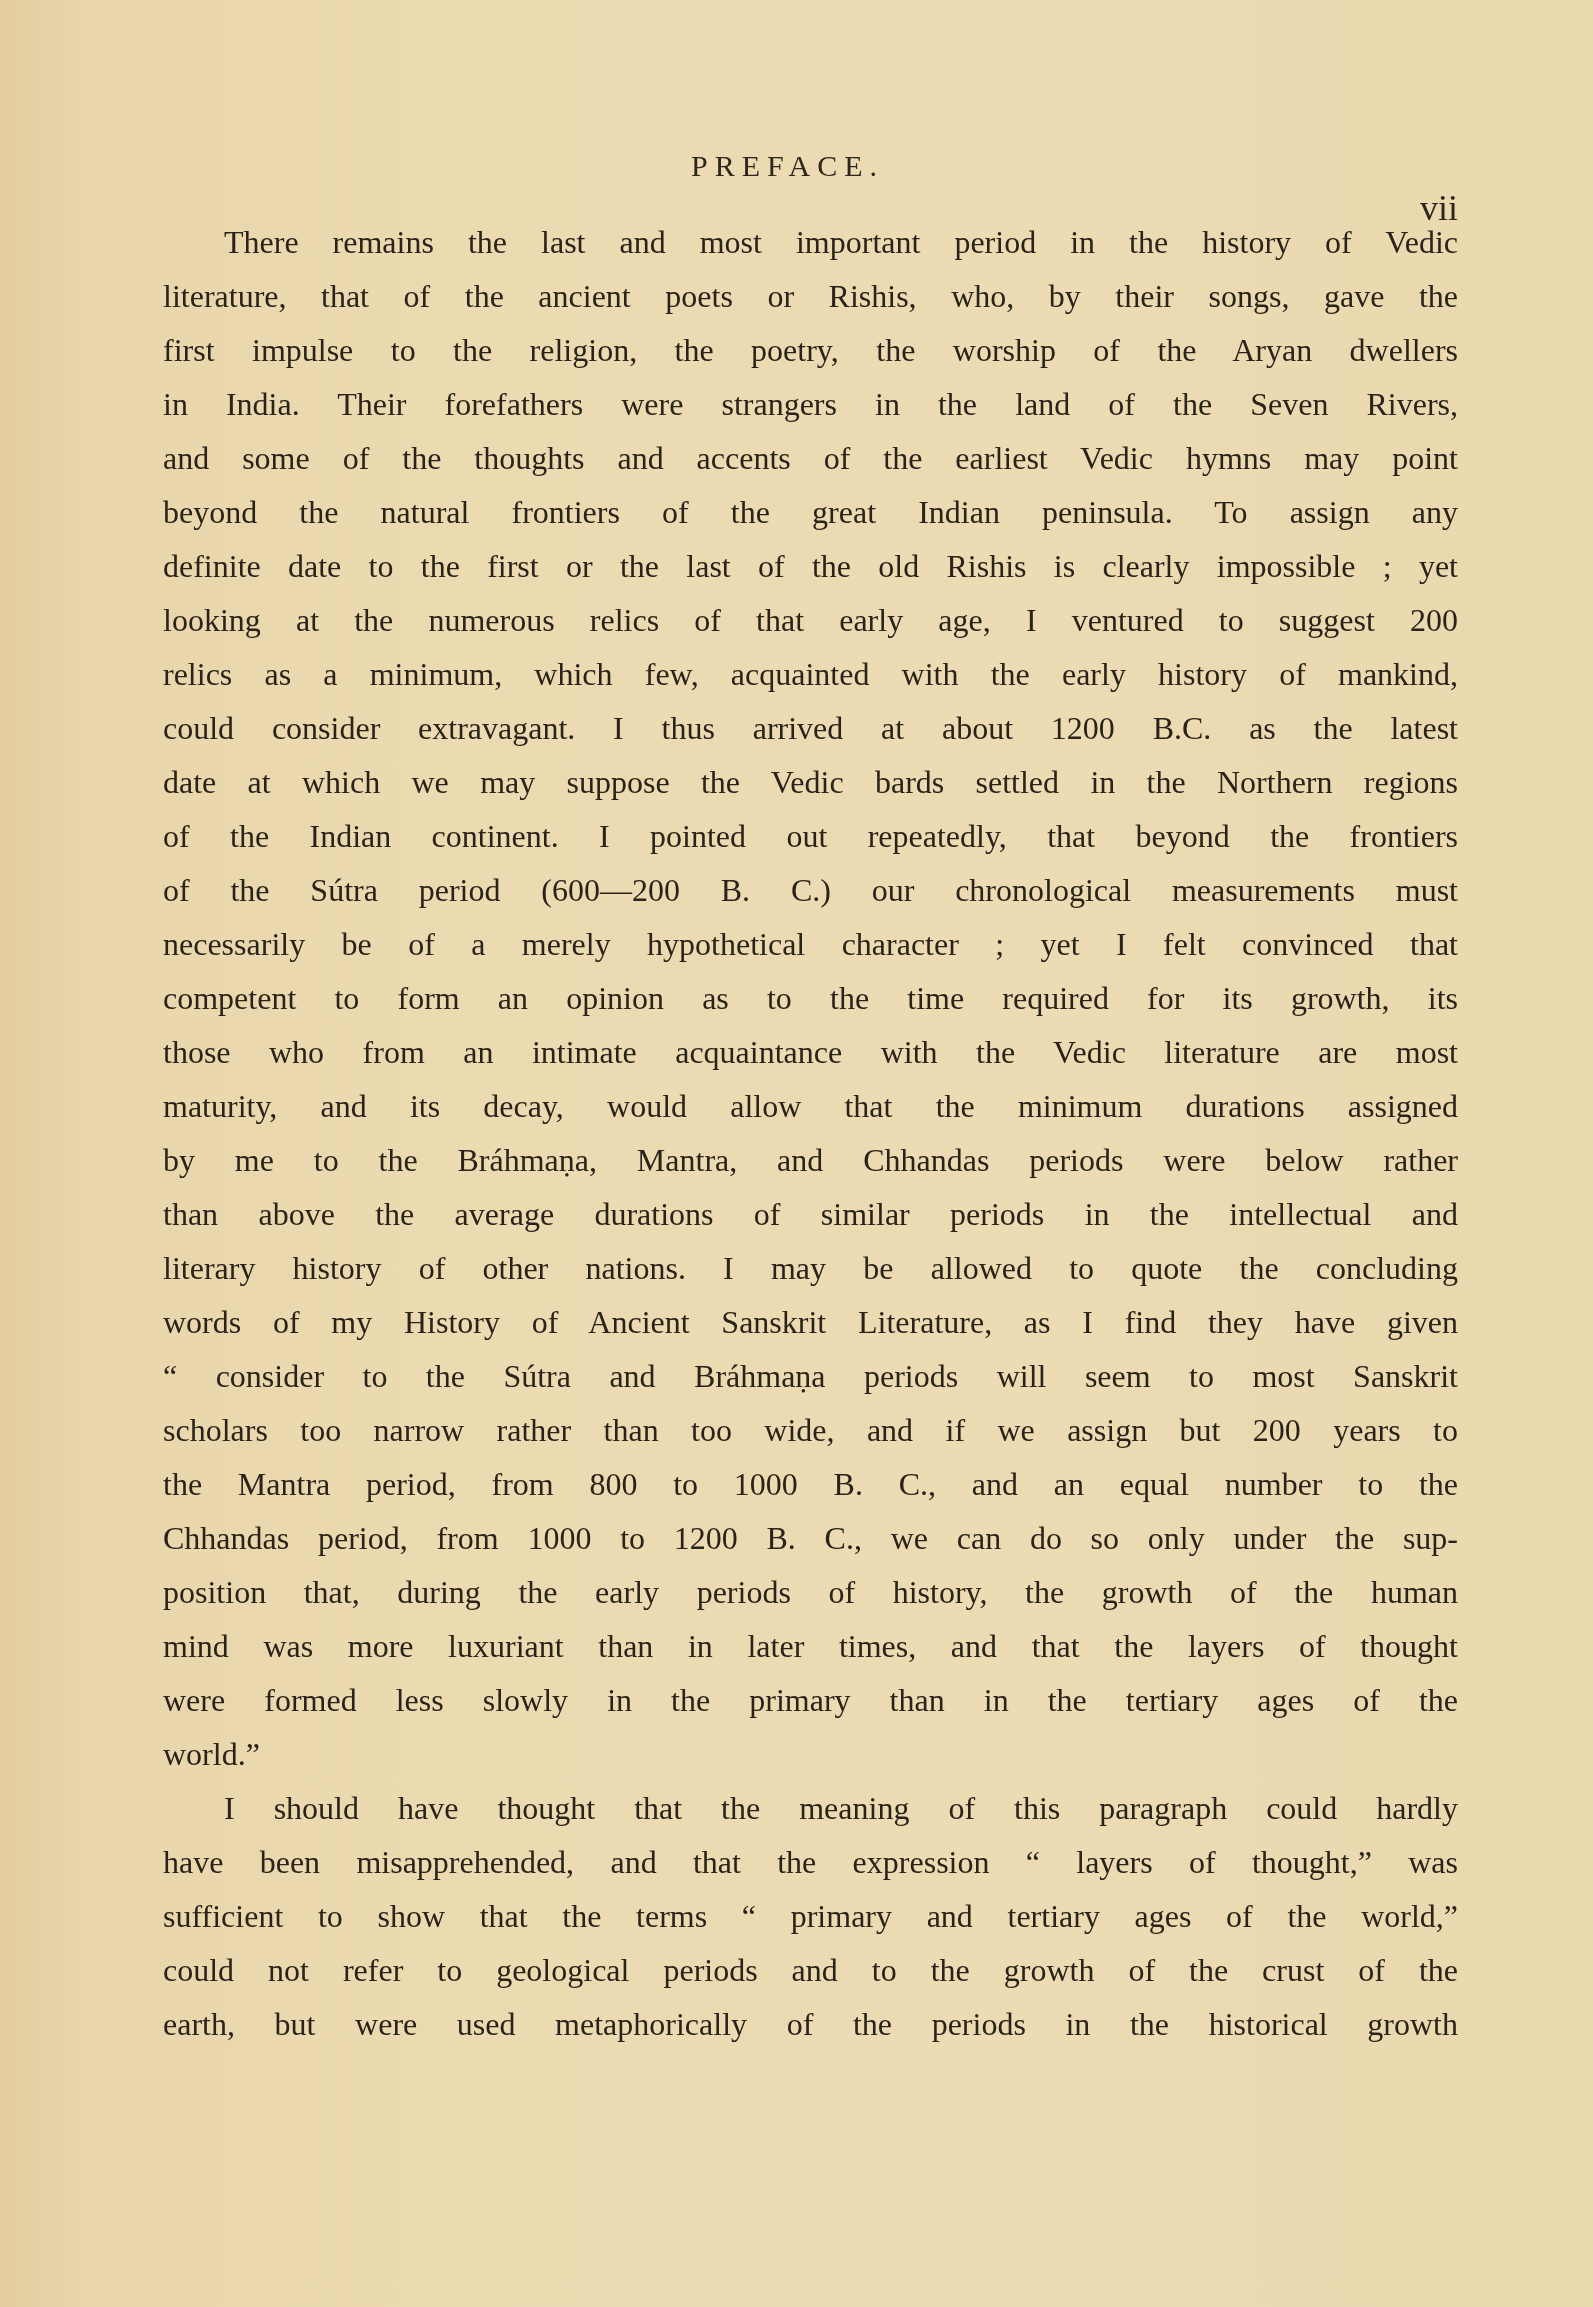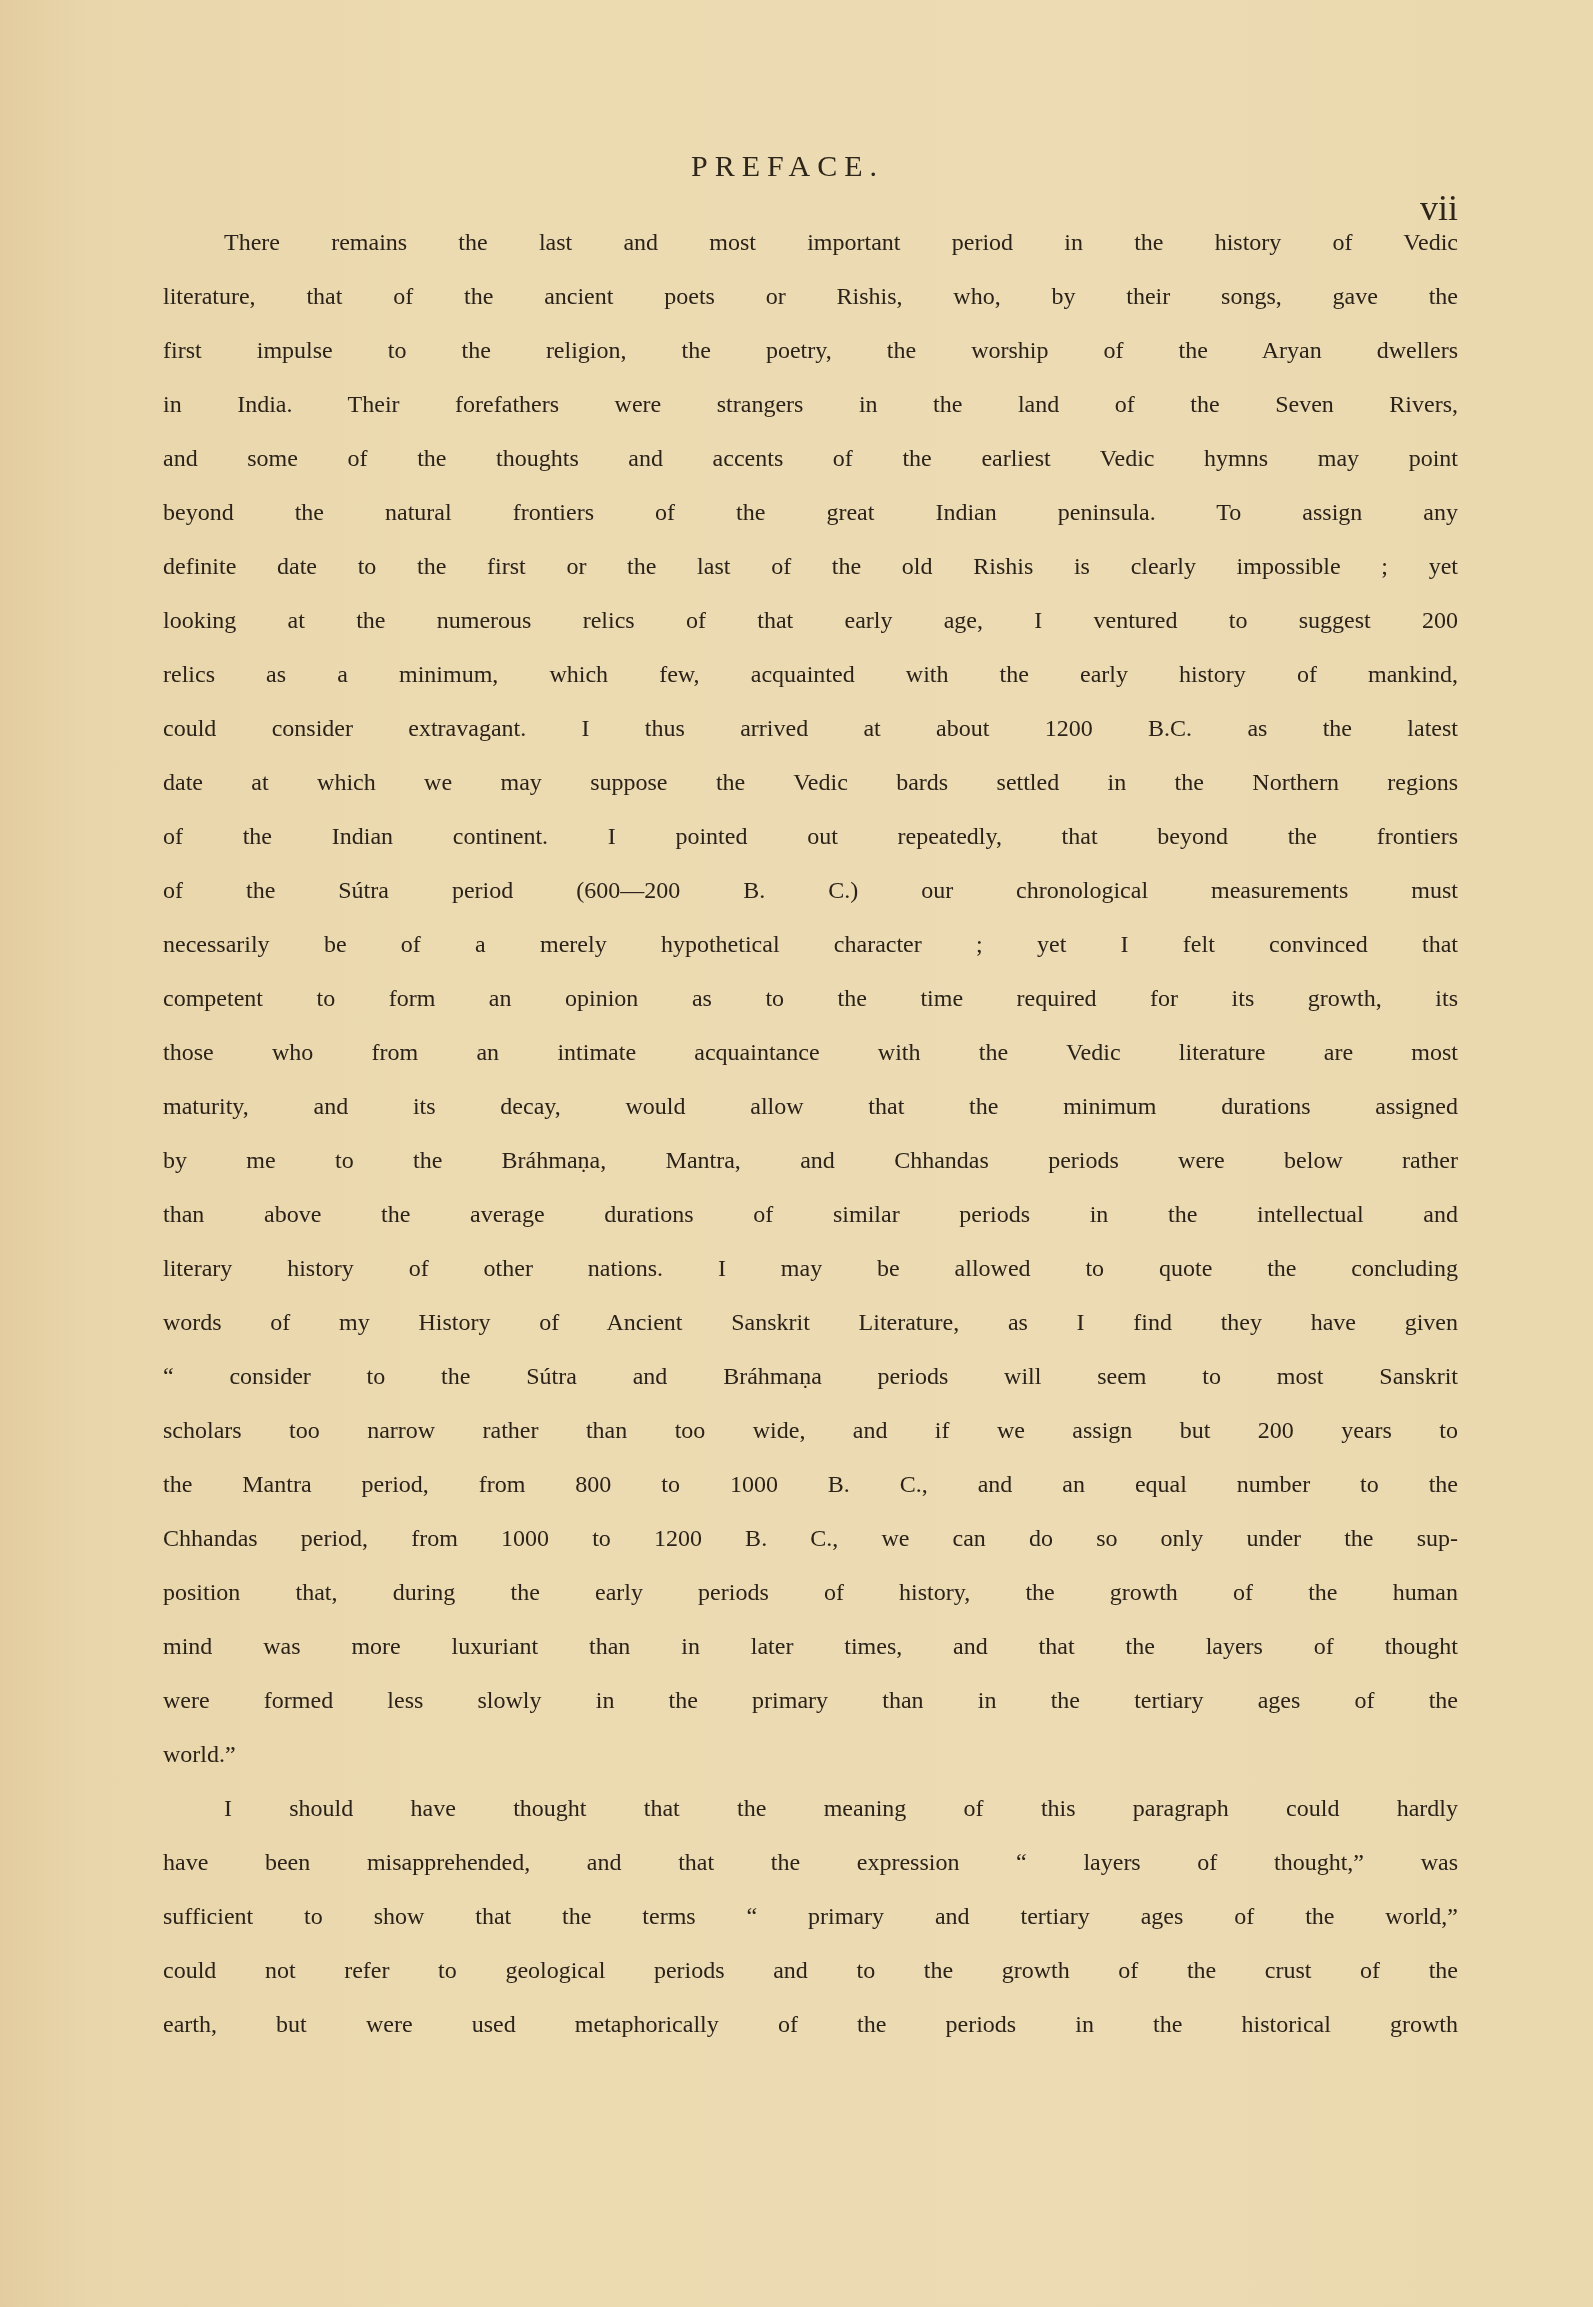--- a/index.html
+++ b/index.html
@@ -51,21 +51,21 @@
   .body-text {
     position: absolute;
     top: 215px;
     left: 163px;
     width: 1295px;
   }
   .line {
     display: block;
     height: 54px;
     line-height: 54px;
-    font-size: 24px;
+    font-size: 32px;
     text-align: justify;
     text-align-last: justify;
     white-space: nowrap;
     overflow: visible;
   }
   .line.indent {
     padding-left: 61px;
   }
   .line.last {
     text-align-last: left;

